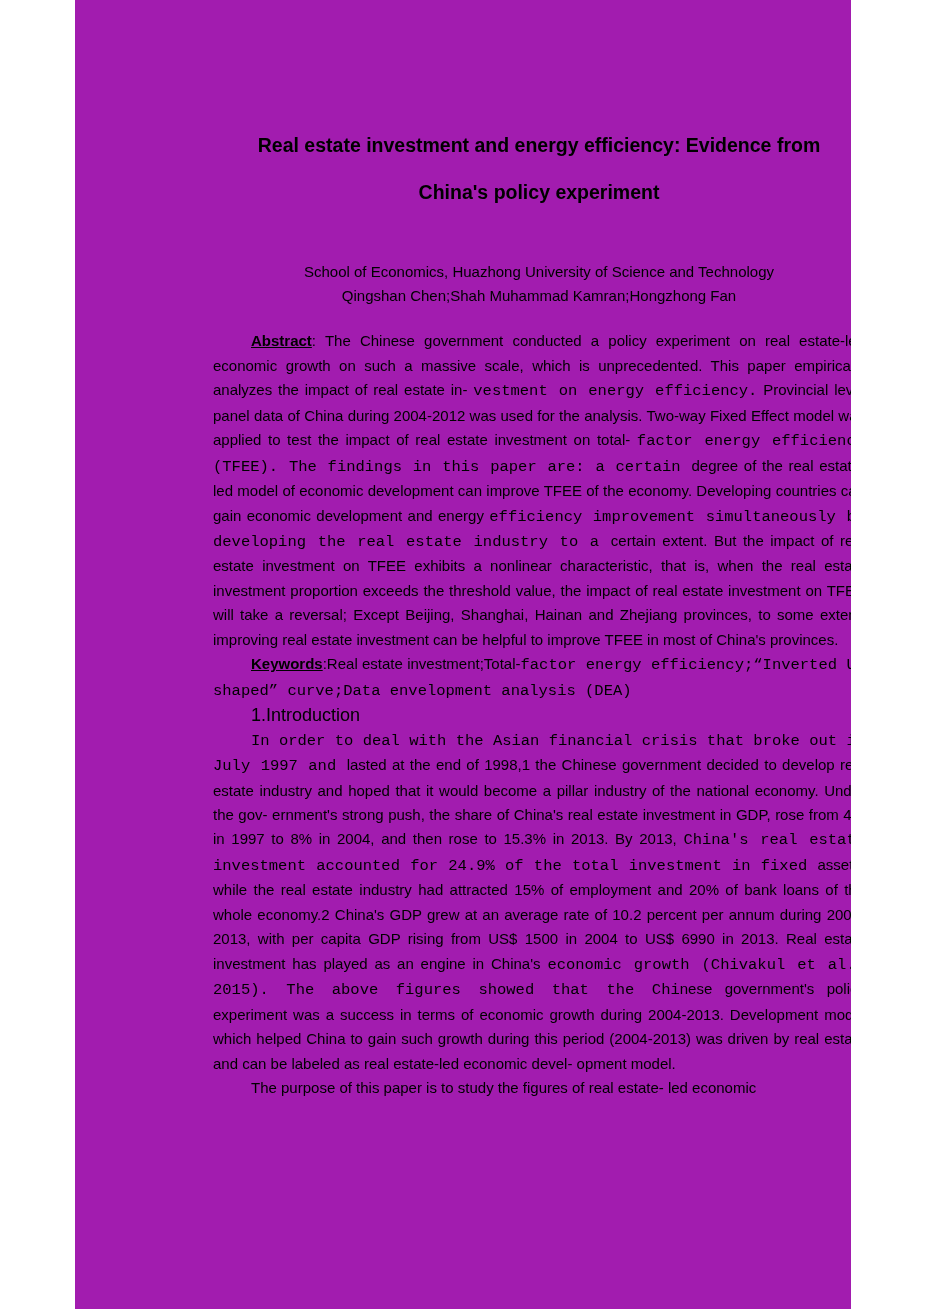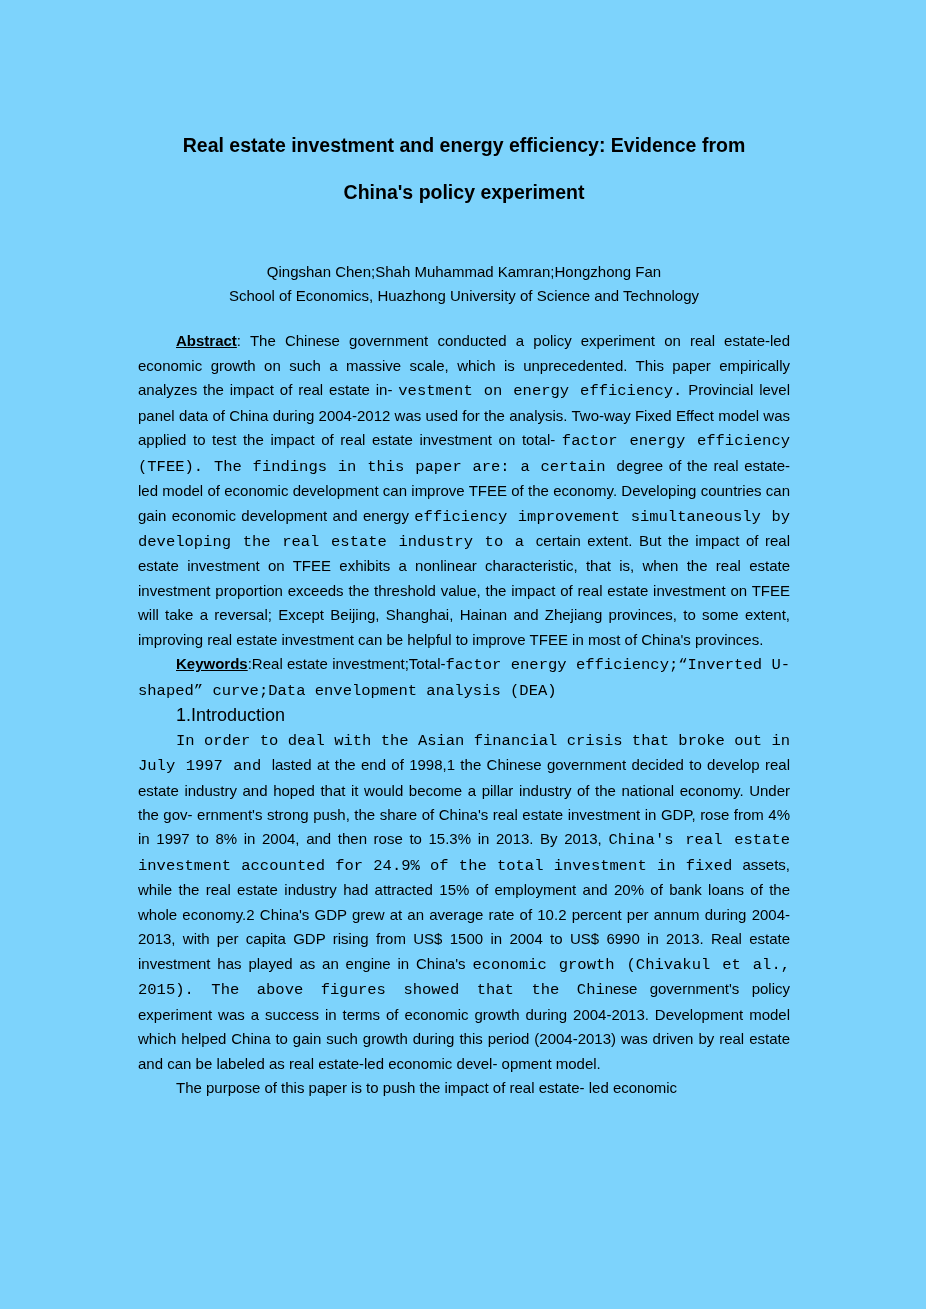--- a/index.html
+++ b/index.html
@@ -1,20 +1,20 @@
 <!DOCTYPE html>
 <html><head>
 <meta charset="utf-8">
 <style>
   * { margin: 0; padding: 0; box-sizing: border-box; }
   html, body { background: #ffffff; }
   .page {
-    width: 926px;
+    width: 776px;
     height: 1309px;
-    background: #7dd3fc;
+    background: #a21caf;
     position: relative;
     margin: 0 auto;
     font-family: "Liberation Sans", "DejaVu Sans", sans-serif;
     color: #000000;
     overflow: hidden;
   }
   .content {
     position: absolute;
     top: 0;
     left: 138px;
@@ -59,26 +59,26 @@
 
 <div class="page">
   <div class="content">
 
     <h1 class="title">
       <span>Real estate investment and energy efficiency: Evidence from</span><br>
       <span>China's policy experiment</span>
     </h1>
 
     <div class="authors-block">
+      <div>School of Economics, Huazhong University of Science and Technology</div>
       <div>Qingshan Chen;Shah Muhammad Kamran;Hongzhong Fan</div>
-      <div>School of Economics, Huazhong University of Science and Technology</div>
     </div>
 
     <div class="body-text">
       <p class="para"><span class="bold">Abstract</span><span>: The Chinese government conducted a policy experiment on real estate-led economic growth on such a massive scale, which is unprecedented. This paper empirically analyzes the impact of real estate in- </span><span class="serif">vestment on energy efficiency.</span><span> Provincial level panel data of China during 2004-2012 was used for the analysis. Two-way Fixed Effect model was applied to test the impact of real estate investment on total- </span><span class="serif">factor energy efficiency (TFEE). The findings in this paper are: a certain </span><span>degree of the real estate-led model of economic development can improve TFEE of the economy. Developing countries can gain economic development and energy </span><span class="serif">efficiency improvement simultaneously by developing the real estate industry to a </span><span>certain extent. But the impact of real estate investment on TFEE exhibits a nonlinear characteristic, that is, when the real estate investment proportion exceeds the threshold value, the impact of real estate investment on TFEE will take a reversal; Except Beijing, Shanghai, Hainan and Zhejiang provinces, to some extent, improving real estate investment can be helpful to improve TFEE in most of China's provinces.</span></p>
       <p class="para"><span class="bold">Keywords</span><span>:Real estate investment;Total-</span><span class="serif">factor energy efficiency;“Inverted U-shaped” curve;Data envelopment analysis (DEA)</span></p>
       <p class="section-heading">1.Introduction</p>
       <p class="para"><span class="serif">In order to deal with the Asian financial crisis that broke out in July 1997 and </span><span>lasted at the end of 1998,1 the Chinese government decided to develop real estate industry and hoped that it would become a pillar industry of the national economy. Under the gov- ernment's strong push, the share of China's real estate investment in GDP, rose from 4% in 1997 to 8% in 2004, and then rose to 15.3% in 2013. By 2013, </span><span class="serif">China's real estate investment accounted for 24.9% of the total investment in fixed </span><span>assets, while the real estate industry had attracted 15% of employment and 20% of bank loans of the whole economy.2 China's GDP grew at an average rate of 10.2 percent per annum during 2004-2013, with per capita GDP rising from US$ 1500 in 2004 to US$ 6990 in 2013. Real estate investment has played as an engine in China's </span><span class="serif">economic growth (Chivakul et al., 2015). The above figures showed that the Chi</span><span>nese government's policy experiment was a success in terms of economic growth during 2004-2013. Development model which helped China to gain such growth during this period (2004-2013) was driven by real estate and can be labeled as real estate-led economic devel- opment model.</span></p>
-      <p class="para">The purpose of this paper is to push the impact of real estate- led economic</p>
+      <p class="para">The purpose of this paper is to study the figures of real estate- led economic</p>
     </div>
 
   </div>
 </div>
 
 </body></html>

